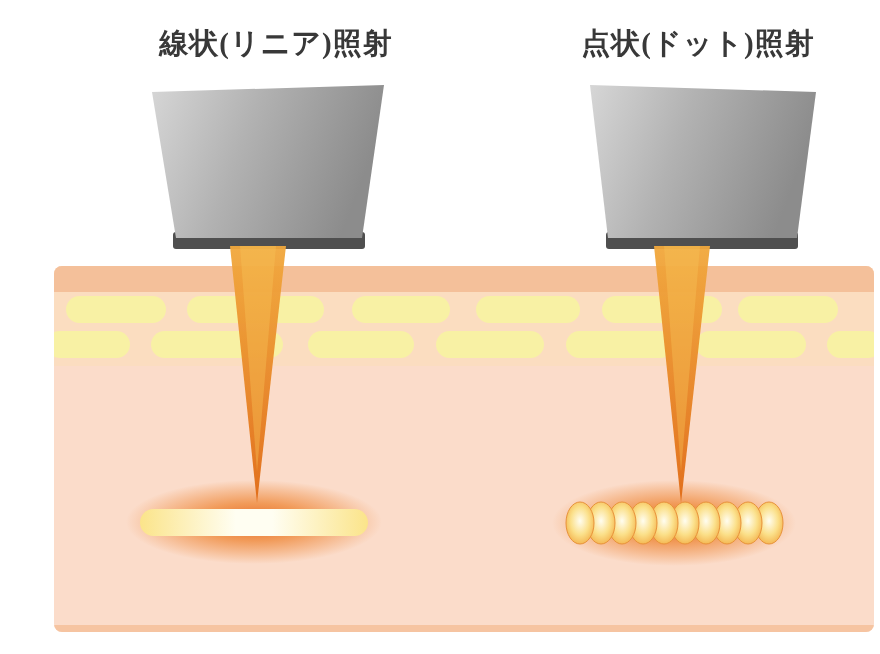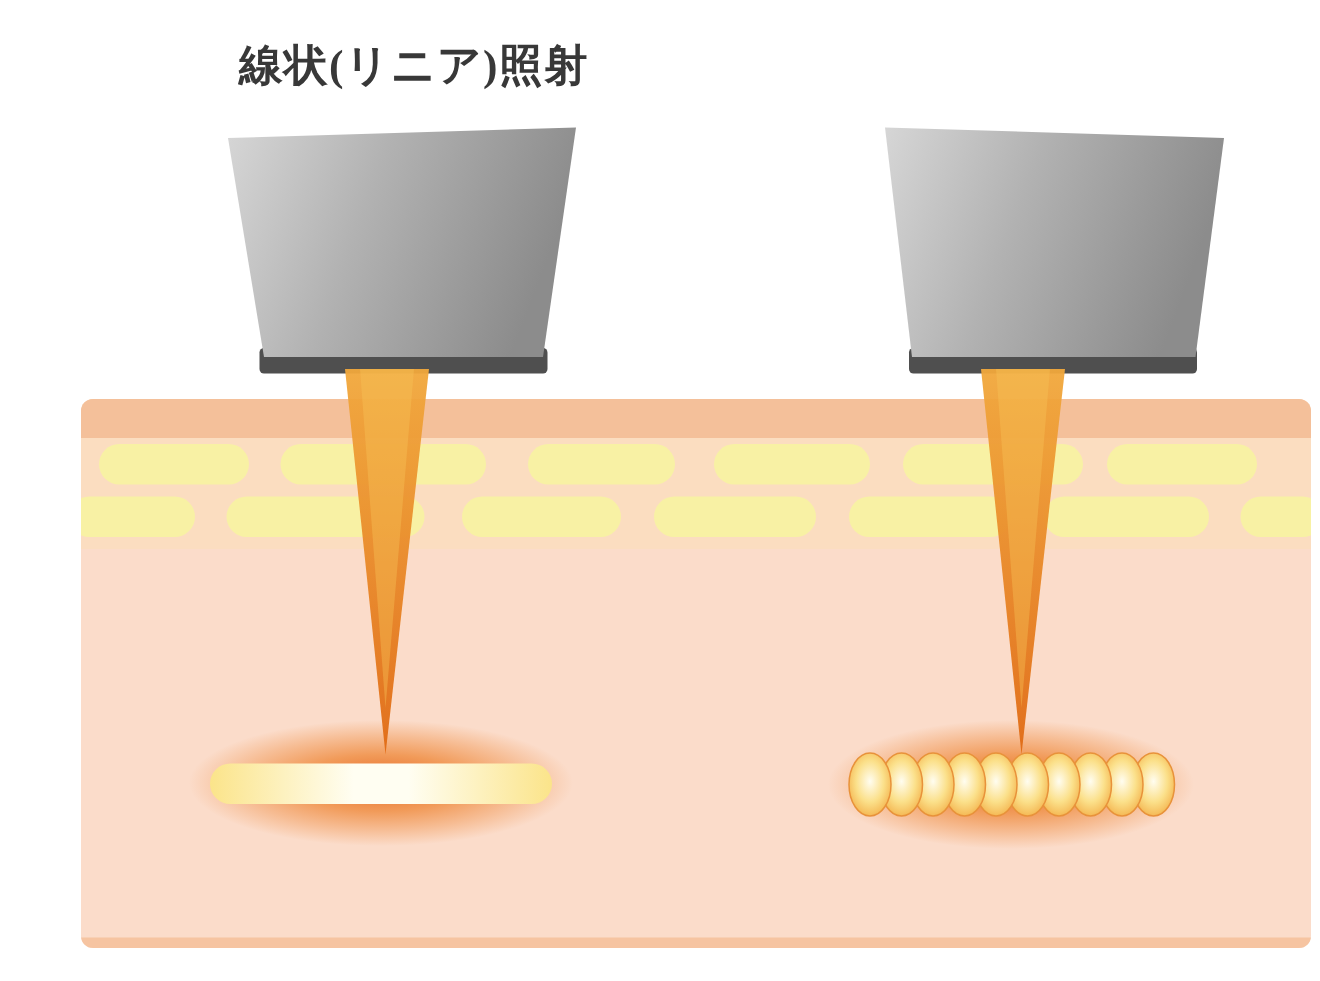--- a/index.html
+++ b/index.html
@@ -25,20 +25,21 @@
   .title-left{left:92px;}
   .title-right{left:514px;}
   svg.diagram{position:absolute;left:0;top:0;}
 </style>
 </head>
 <body>
 
 <div class="stage">
 
   <div class="title title-left">線状(リニア)照射</div>
+  <div class="title title-right">点状(ドット)照射</div>
 
   <svg class="diagram" width="880" height="654" viewBox="0 0 880 654">
     <defs>
       <linearGradient id="devGrad" x1="0" y1="0" x2="1" y2="0.25">
         <stop offset="0" style="stop-color:var(--device-light,#d6d6d6)"></stop>
         <stop offset="0.45" style="stop-color:var(--device-mid,#b2b2b2)"></stop>
         <stop offset="1" style="stop-color:var(--device-dark,#8c8c8c)"></stop>
       </linearGradient>
       <linearGradient id="beamGrad" x1="0" y1="0" x2="0" y2="1">
         <stop offset="0" style="stop-color:var(--beam-top,#f1a83c)"></stop>

